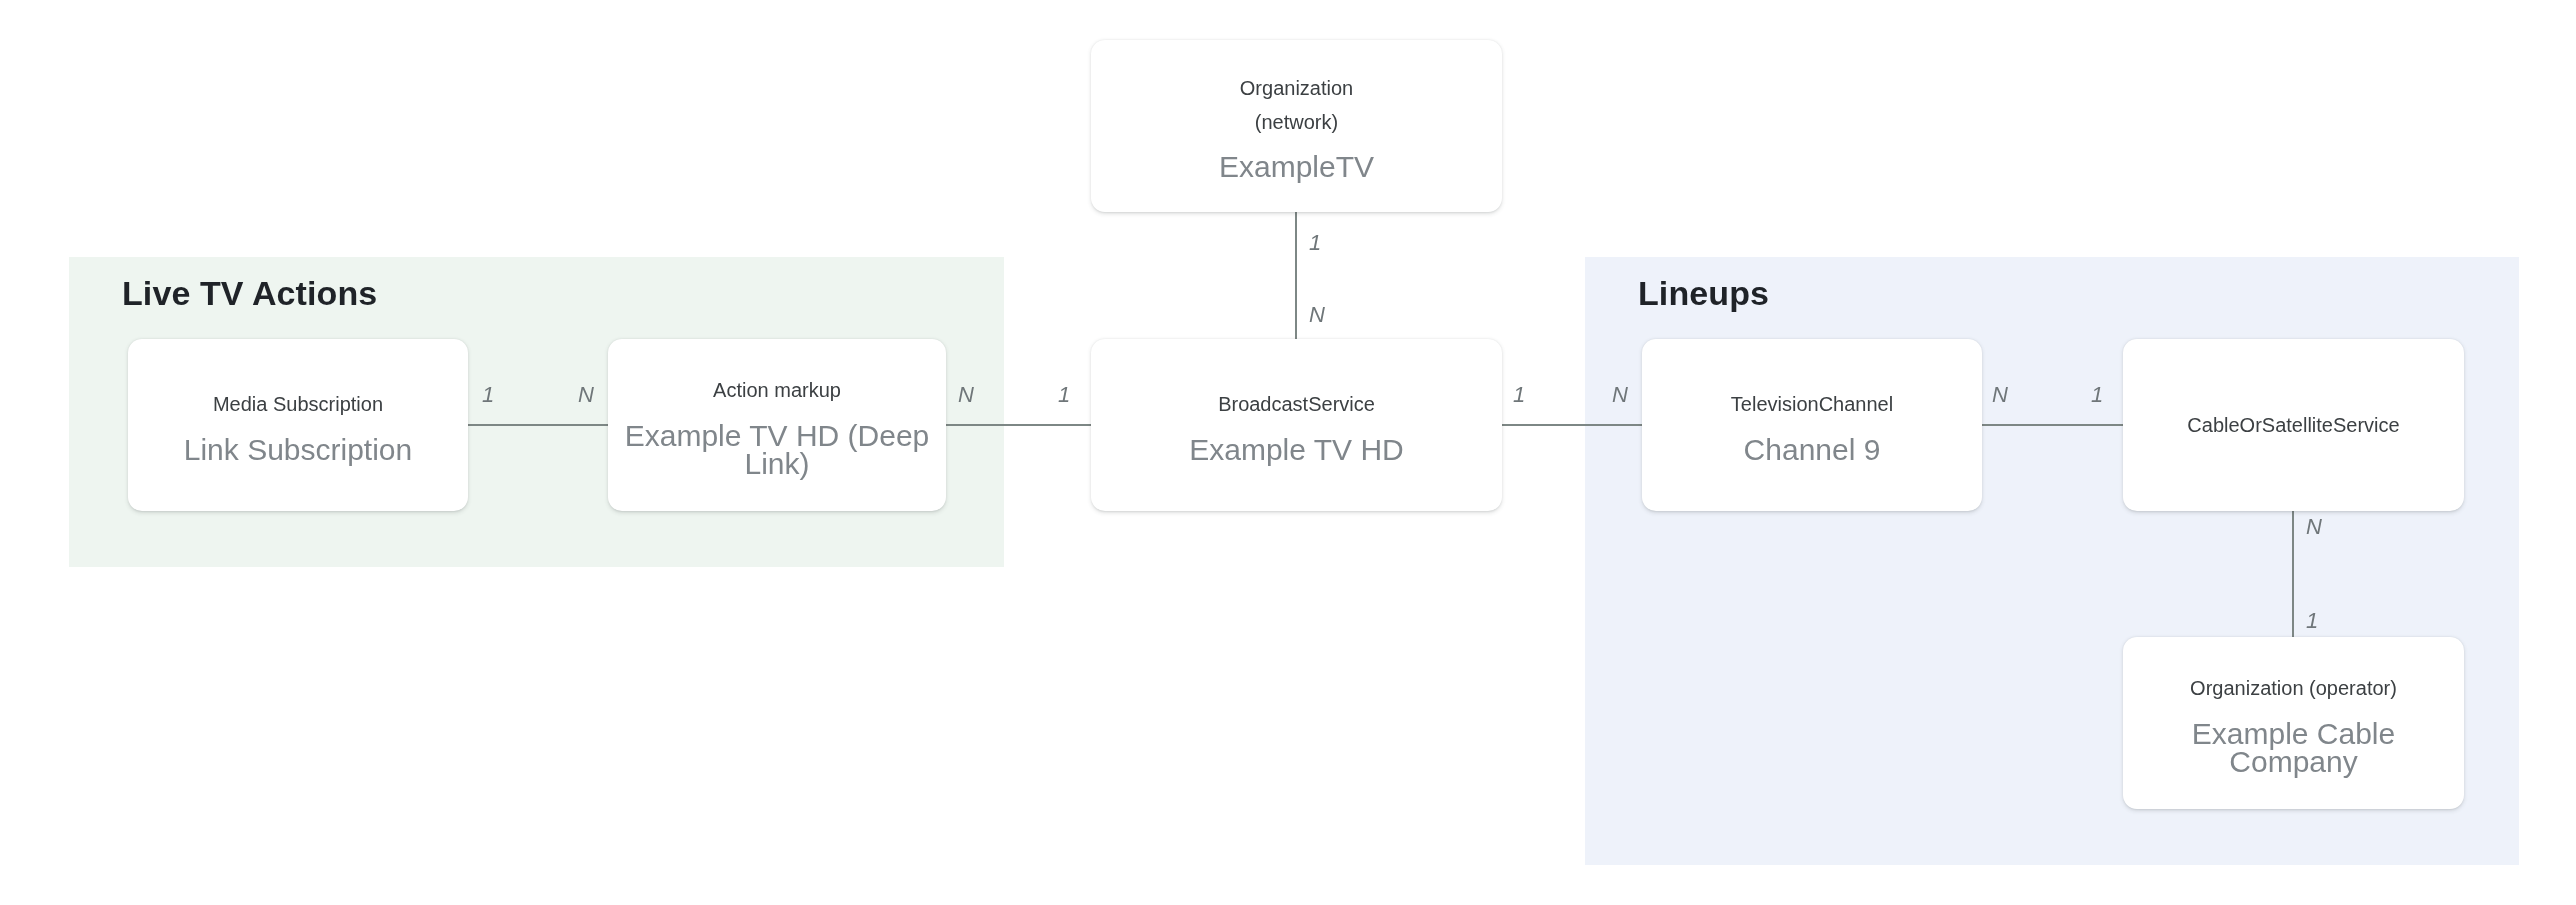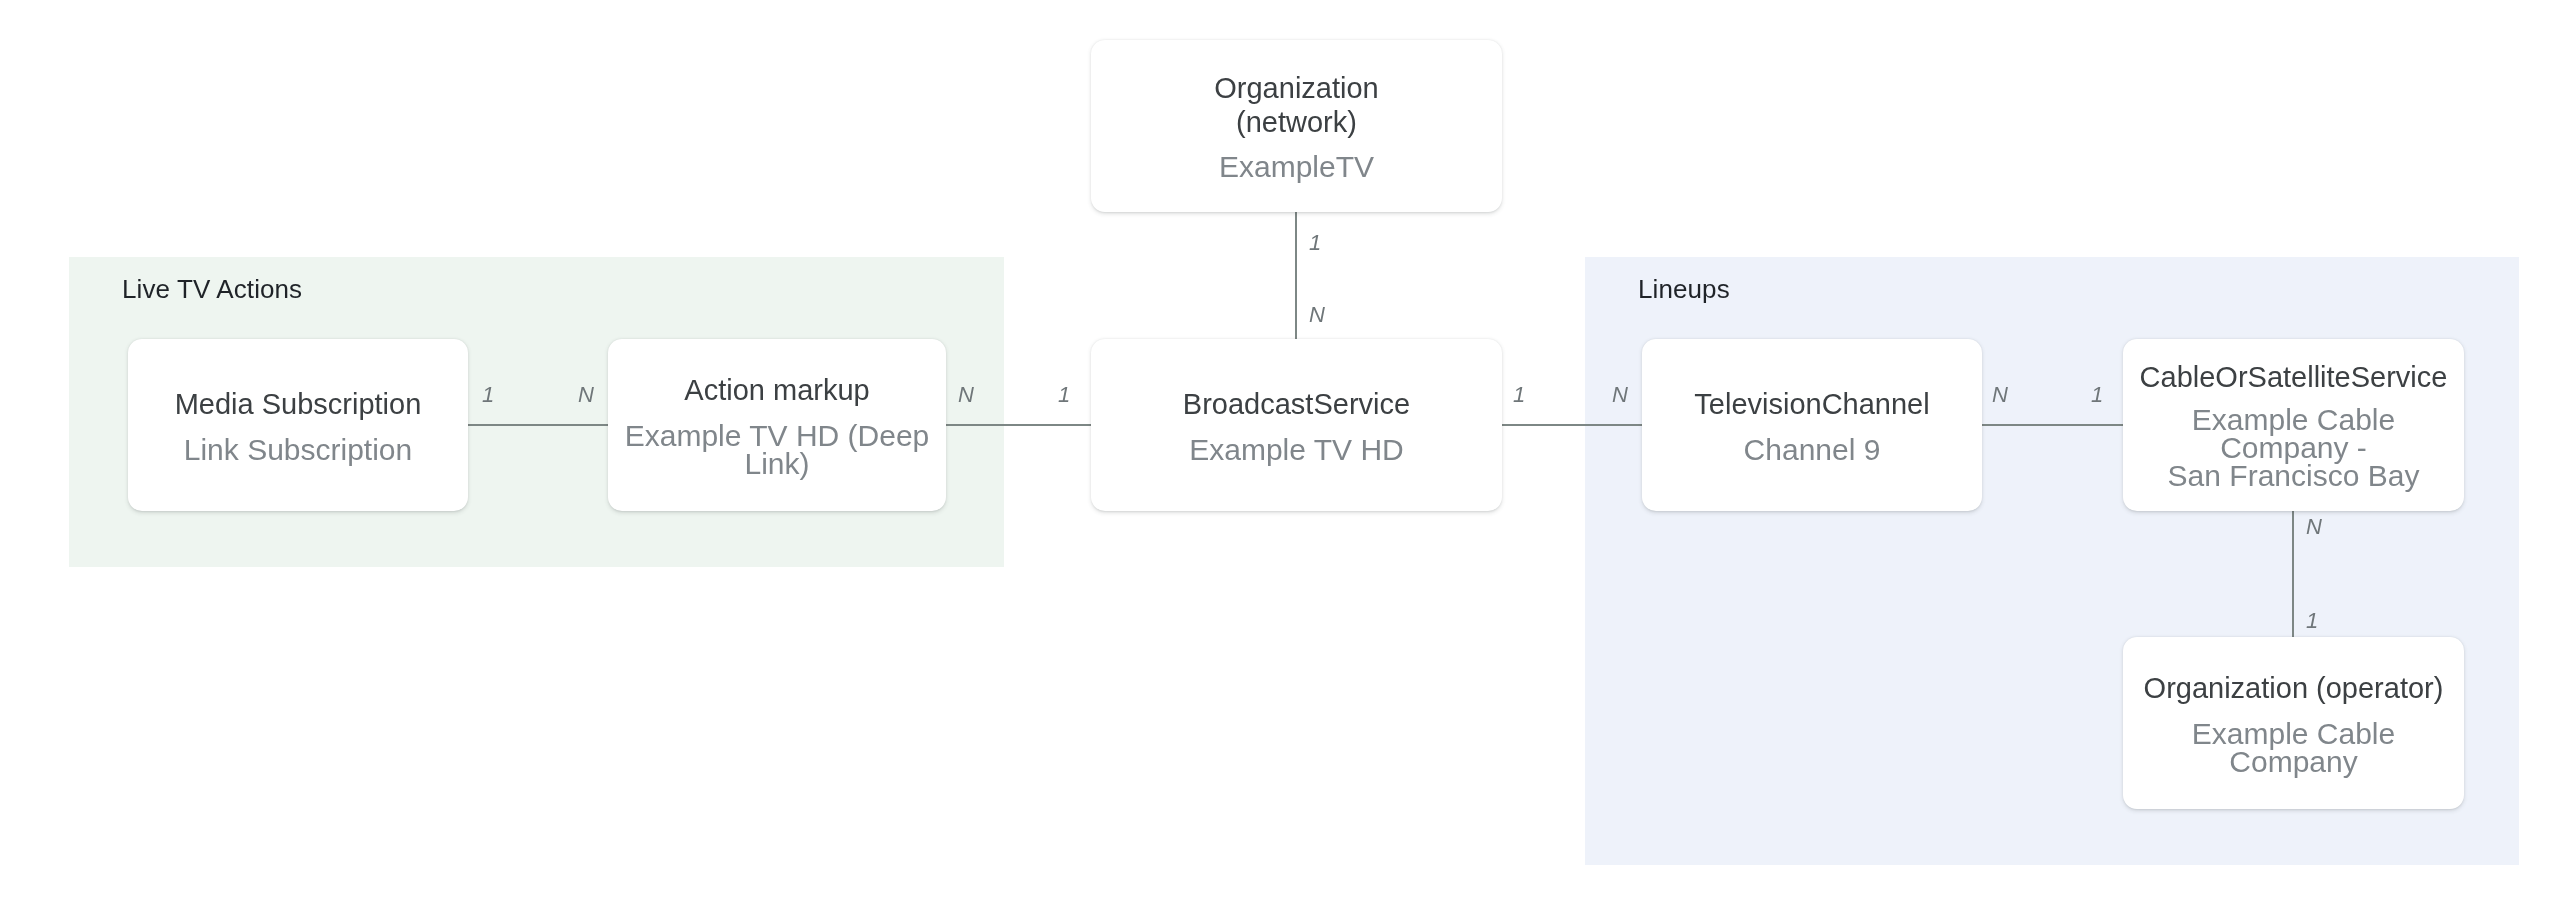--- a/index.html
+++ b/index.html
@@ -12,43 +12,43 @@
   }
   #canvas{position:absolute;left:0;top:0;width:2576px;height:906px;}
 
   
   .group{
     position:absolute;
     box-sizing:border-box;
   }
   .group-title{
     position:absolute;
-    font-size:26px;
+    font-size:34px;
     color:#1f2328;
-    font-weight:400;
+    font-weight:700;
     letter-spacing:0.1px;
     white-space:nowrap;
   }
 
   
   .node{
     position:absolute;
     box-sizing:border-box;
     background:#ffffff;
     border-radius:14px;
     box-shadow:0 1.8px 4.4px rgba(60,64,67,.14), 0 0.9px 1.8px rgba(60,64,67,.10);
     display:flex;
     flex-direction:column;
     align-items:center;
     justify-content:center;
     padding:0 16px;
     text-align:center;
   }
   .node-title{
-    font-size:29px;
+    font-size:20px;
     line-height:34px;
     color:#3c4043;
     font-weight:400;
     white-space:pre-line;
     letter-spacing:0px;
   }
   .node-sub{
     font-size:30px;
     line-height:28px;
     color:#80868b;
@@ -138,22 +138,20 @@
     <div class="node-sub">Example TV HD (Deep Link)</div>
   </div>
 
   <div class="node" style="left:1642px;top:339px;width:340px;height:172px;">
     <div class="node-title">TelevisionChannel</div>
     <div class="node-sub">Channel 9</div>
   </div>
 
   <div class="node two-line" style="left:2123px;top:339px;width:341px;height:172px;">
     <div class="node-title">CableOrSatelliteService</div>
-    <div class="node-sub">Example Cable Company -
-San Francisco Bay</div>
   </div>
 
   <div class="node" style="left:2123px;top:637px;width:341px;height:172px;">
     <div class="node-title">Organization (operator)</div>
     <div class="node-sub">Example Cable Company</div>
   </div>
 
 </div>
 
 

